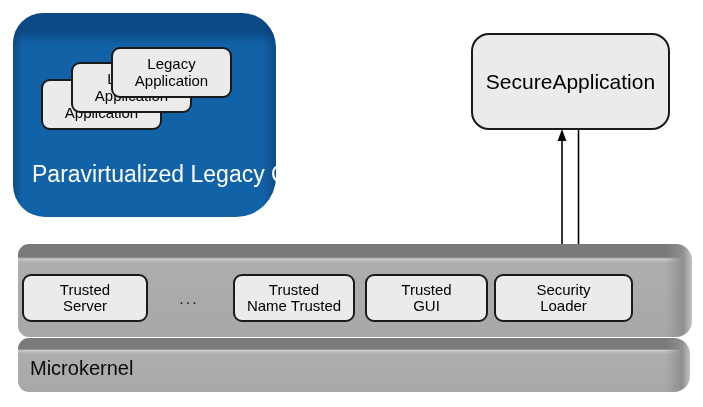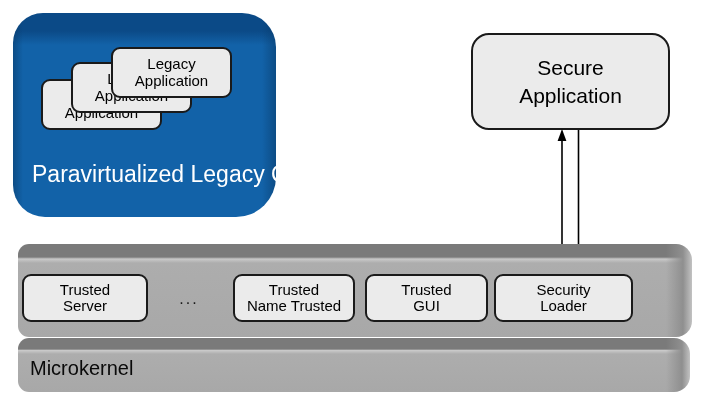--- a/index.html
+++ b/index.html
@@ -60,21 +60,21 @@
   
   .secure-box {
     position: absolute;
     left: 471px; top: 33px;
     width: 199px; height: 97px;
     box-sizing: border-box;
     background: #ebebeb;
     border: 2px solid #1a1a1a;
     border-radius: 18px;
     display: flex;
-    flex-direction: column;
+    flex-direction: row;
     align-items: center;
     justify-content: center;
     font-size: 21px;
     line-height: 28px;
     color: #000000;
     text-align: center;
   }
 
   
   .arrows {

